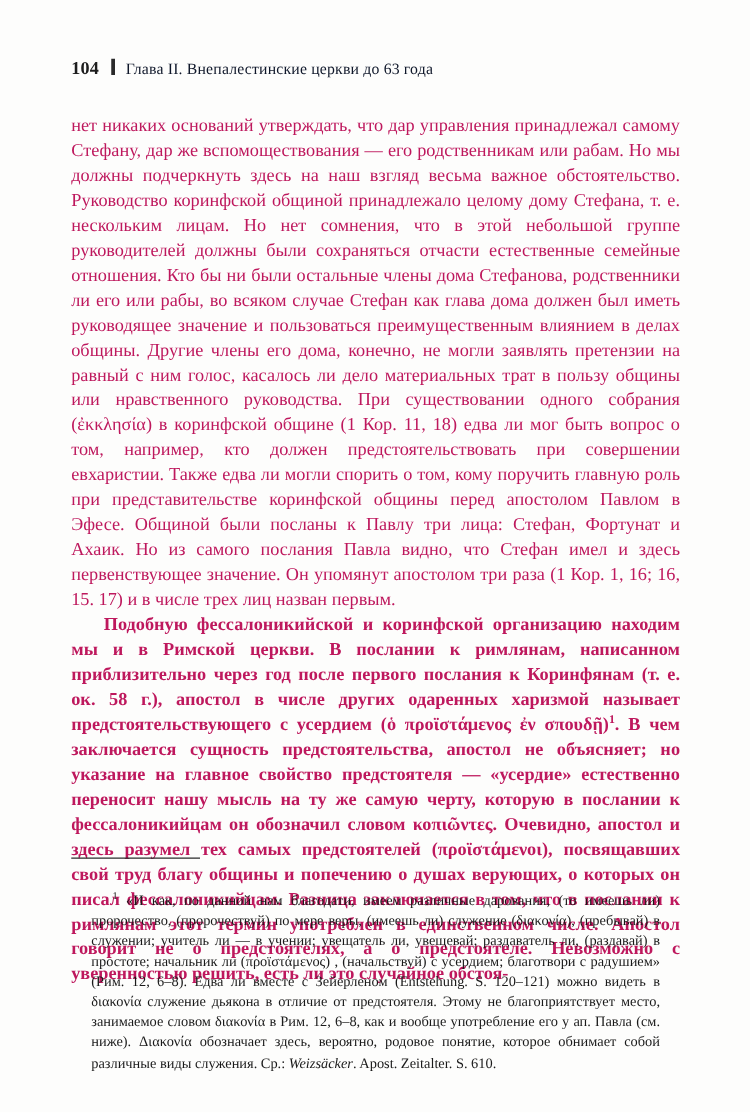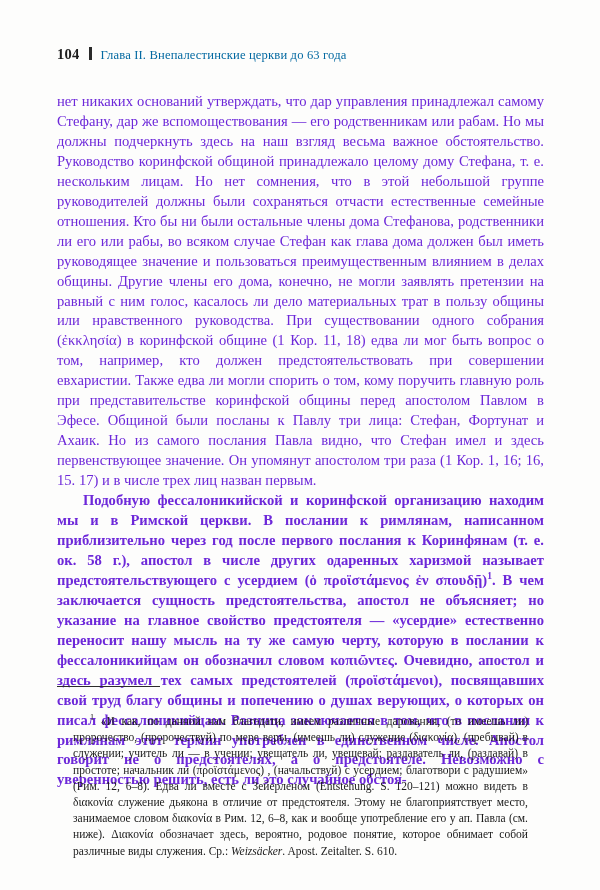--- a/index.html
+++ b/index.html
@@ -36,34 +36,34 @@
     display: inline-block;
     width: 2.2px;
     height: 13px;
     background: #2a2a2a;
     margin: 0 9px 0 10px;
     position: relative;
     top: 1px;
   }
   .head-title {
     font-size: 12.6px;
-    color: #0369a1;
+    color: #0f172a;
     letter-spacing: 0.15px;
   }
 
   .body {
     position: absolute;
     left: 57px;
     top: 92px;
     width: 487px;
     text-align: justify;
     text-justify: inter-word;
     font-size: 14.6px;
     line-height: 19.95px;
-    color: #6d28d9;
+    color: #be185d;
     -webkit-font-smoothing: none;
   }
   .body p {
     margin: 0;
     text-indent: 0;
   }
   .body p.indent {
     text-indent: 26px;
     font-weight: bold;
   }

